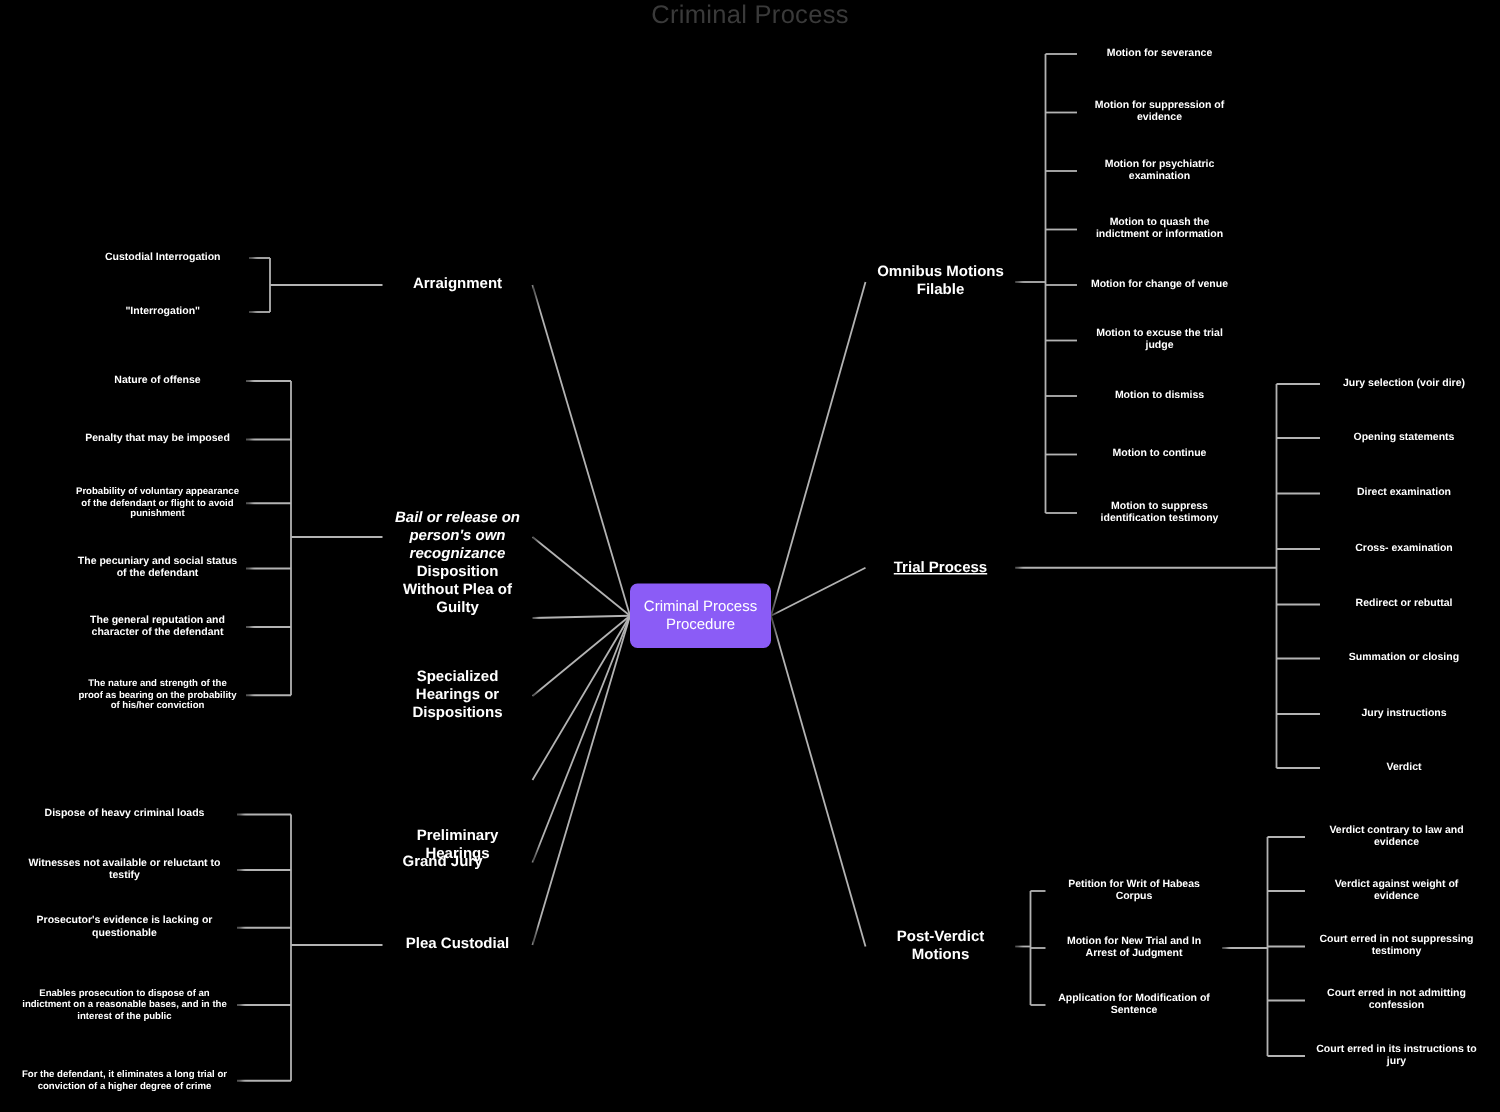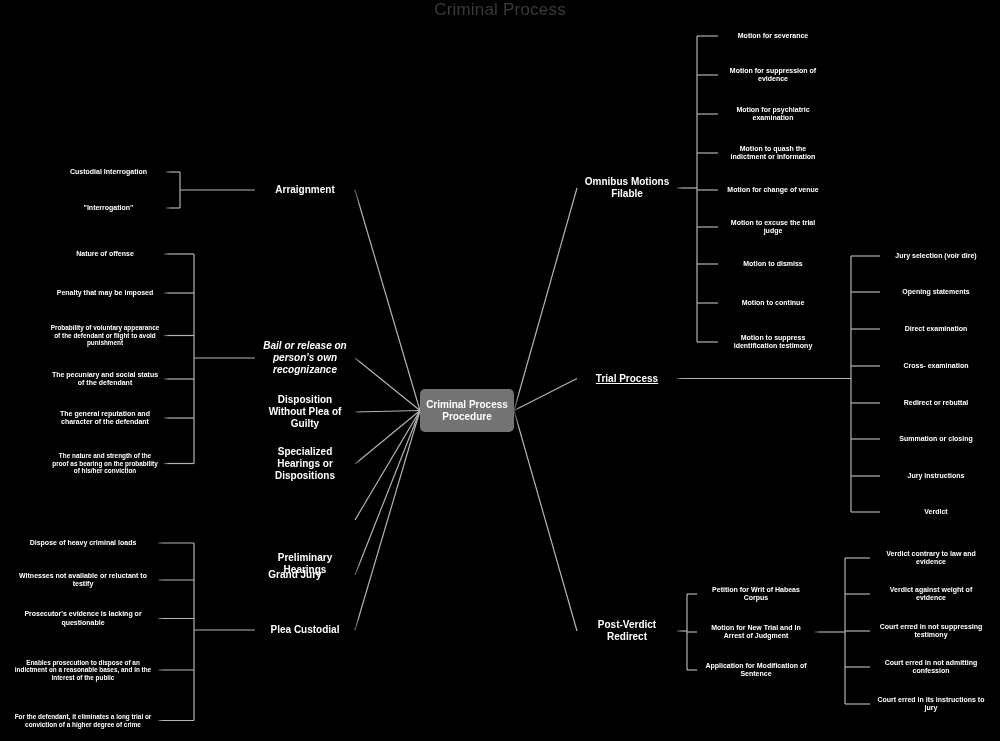--- a/index.html
+++ b/index.html
@@ -33,23 +33,23 @@
     color:#ffffff;
     border-radius:5px;
     line-height:1.18;
     padding:2px 4px;
     box-shadow:3px 3px 3px rgba(0,0,0,0.55);
     z-index:2;
     -webkit-font-smoothing:antialiased;
   }
 
   .node.central {
-    background:#737373;
+    background:#8b5cf6;
     font-size:10px;
-    font-weight:700;
+    font-weight:400;
   }
   .node.lvl1 { font-size:10px; font-weight:600; }
   .node.leaf { font-size:7px; font-weight:600; }
   .node.leafsm { font-size:6.4px; font-weight:600; }
 </style>
 </head>
 <body>
 
 <div id="canvas">
 
@@ -147,21 +147,21 @@
       </div>
       <div class="node leaf" style="left: 46px; top: 364px; width: 118px; height: 30px;">
         <span>The pecuniary and social status of the defendant</span>
       </div>
       <div class="node leaf" style="left: 46px; top: 403px; width: 118px; height: 30px;">
         <span>The general reputation and character of the defendant</span>
       </div>
       <div class="node leafsm" style="left: 46px; top: 443px; width: 118px; height: 41px;">
         <span>The nature and strength of the proof as bearing on the probability of his/her conviction</span>
       </div>
-      <div class="node lvl1" style="left: 255px; top: 393px; width: 100px; height: 38px;">
+      <div class="node lvl1" style="left: 255px; top: 375px; width: 100px; height: 38px;">
         <span>Disposition Without Plea of Guilty</span>
       </div>
       <div class="node lvl1" style="left: 255px; top: 445px; width: 100px; height: 38px;">
         <span>Specialized Hearings or Dispositions</span>
       </div>
       <div class="node lvl1" style="left: 255px; top: 503px; width: 100px; height: 34px; margin-top: 44px;">
         <span>Preliminary Hearings</span>
       </div>
       <div class="node lvl1" style="left: 245px; top: 558px; width: 100px; height: 34px; text-align: center;">
         <span>Grand Jury</span>
@@ -235,21 +235,21 @@
       <div class="node leaf" style="left: 880px; top: 424px; width: 112px; height: 30px;">
         <span>Summation or closing</span>
       </div>
       <div class="node leaf" style="left: 880px; top: 461px; width: 112px; height: 30px;">
         <span>Jury instructions</span>
       </div>
       <div class="node leaf" style="left: 880px; top: 497px; width: 112px; height: 30px;">
         <span>Verdict</span>
       </div>
       <div class="node lvl1" style="left: 577px; top: 615px; width: 100px; height: 32px;">
-        <span>Post-Verdict Redirect</span>
+        <span>Post-Verdict Motions</span>
       </div>
       <div class="node leaf" style="left: 697px; top: 578px; width: 118px; height: 32px;">
         <span>Petition for Writ of Habeas Corpus</span>
       </div>
       <div class="node leaf" style="left: 697px; top: 616px; width: 118px; height: 32px;">
         <span>Motion for New Trial and In Arrest of Judgment</span>
       </div>
       <div class="node leaf" style="left: 697px; top: 654px; width: 118px; height: 32px;">
         <span>Application for Modification of Sentence</span>
       </div>

